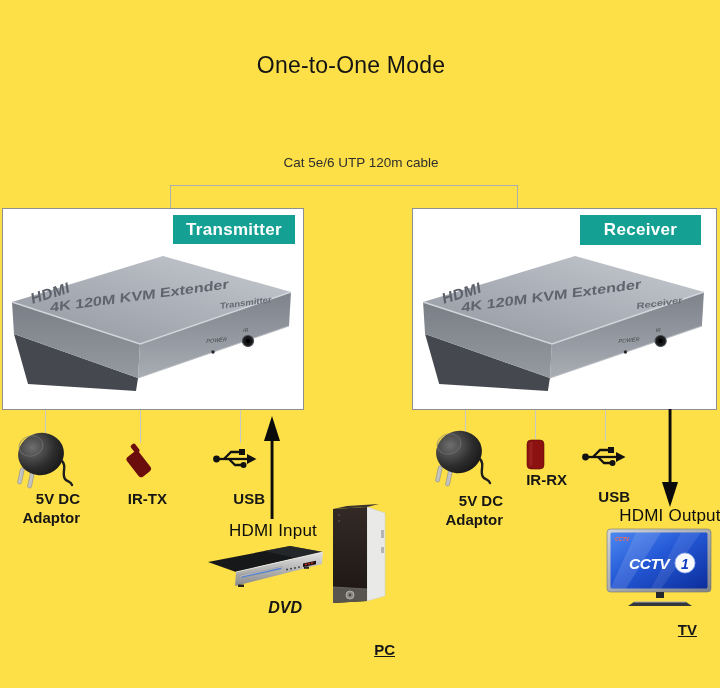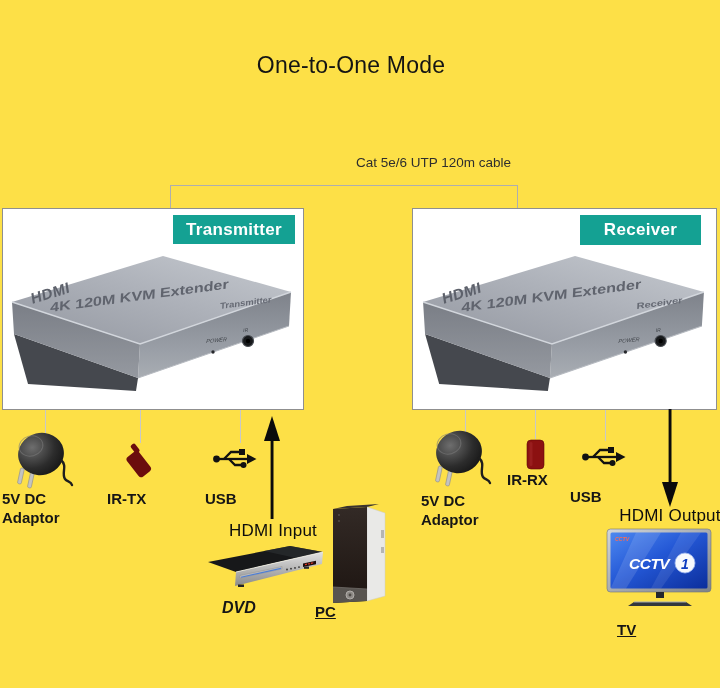--- a/index.html
+++ b/index.html
@@ -2,26 +2,26 @@
 <html><head>
 <meta charset="utf-8">
 <style>
   html,body{margin:0;padding:0;background:#ffffff;}
   #canvas{
     position:relative;width:720px;height:688px;background:#fde047;overflow:hidden;
     font-family:"Liberation Sans",sans-serif;color:#141414;
   }
   .abs{position:absolute;}
   .title{font-size:23px;letter-spacing:.2px;text-align:center;color:#141414;}
-  .cable{font-size:13.5px;color:#2e2e2e;text-align:right;}
+  .cable{font-size:13.5px;color:#2e2e2e;text-align:center;}
   .bracket{border-top:1px solid #aeaeae;border-left:1px solid #aeaeae;border-right:1px solid #aeaeae;}
   .panel{background:#fff;border:1px solid #8f8f8f;}
   .badge{background:#14a193;color:#fff;font-weight:700;font-size:17px;display:flex;align-items:center;justify-content:center;letter-spacing:.3px;}
   .vline{width:1px;background:#c8c8c8;}
-  .blabel{font-weight:700;font-size:15px;color:#161616;text-align:left;line-height:1.28;}
+  .blabel{font-weight:700;font-size:15px;color:#161616;text-align:right;line-height:1.28;}
   .hlabel{font-size:17px;color:#0d0d0d;text-align:center;letter-spacing:.2px;}
   svg{display:block;}
   svg text{font-family:"Liberation Sans",sans-serif;}
 </style>
 </head>
 <body>
 
 <div id="canvas">
 
   <svg width="0" height="0" style="position:absolute" aria-hidden="true">
@@ -198,21 +198,21 @@
     <polygon points="6,7 40,5 40,99 6,101" fill="url(#pcFront)"></polygon>
     <polygon points="6,85 40,87 40,99 6,101" fill="#585450"></polygon>
     <line x1="6" y1="85" x2="40" y2="87" stroke="#6f6b67" stroke-width=".8"></line>
     <circle cx="23" cy="93" r="4" fill="#8e8a86" stroke="#b0aca8" stroke-width="1"></circle>
     <circle cx="23" cy="93" r="1.4" fill="#4e4a46"></circle>
     <rect x="54" y="28" width="3" height="8" fill="#b5b5b3"></rect>
     <rect x="54" y="45" width="3" height="6" fill="#b5b5b3"></rect>
     <circle cx="12" cy="13" r=".9" fill="#56504c"></circle>
       <circle cx="12" cy="19" r=".9" fill="#56504c"></circle>
   </svg>
-  <div class="abs blabel" style="left:315px;top:602px;width:80px;text-decoration:underline;">PC</div>
+  <div class="abs blabel" style="left:315px;top:640px;width:80px;text-decoration:underline;">PC</div>
 
   <svg class="abs" style="left:428px;top:427px;" width="64" height="62" viewBox="0 0 64 62">
     <rect x="9" y="39" width="3.8" height="16" rx="1.4" fill="#c3c3c1" stroke="#8e8e8c" stroke-width=".6" transform="rotate(12 11 47)"></rect>
     <rect x="19" y="43" width="3.8" height="16" rx="1.4" fill="#c3c3c1" stroke="#8e8e8c" stroke-width=".6" transform="rotate(12 21 51)"></rect>
     <ellipse cx="31" cy="25" rx="23" ry="21" fill="url(#adGrad)" transform="rotate(-14 31 25)"></ellipse>
     <ellipse cx="21" cy="17" rx="12" ry="10" fill="none" stroke="#7c7c7c" stroke-width="1" opacity=".6" transform="rotate(-14 21 17)"></ellipse>
     <path d="M51,31 C58,37 51,44 55,50 C57,53 61,52 62,56" fill="none" stroke="#1e1e1e" stroke-width="2.4" stroke-linecap="round"></path>
   </svg>
   <div class="abs blabel" style="left:421px;top:491px;width:82px;">
     <div>5V DC</div>

